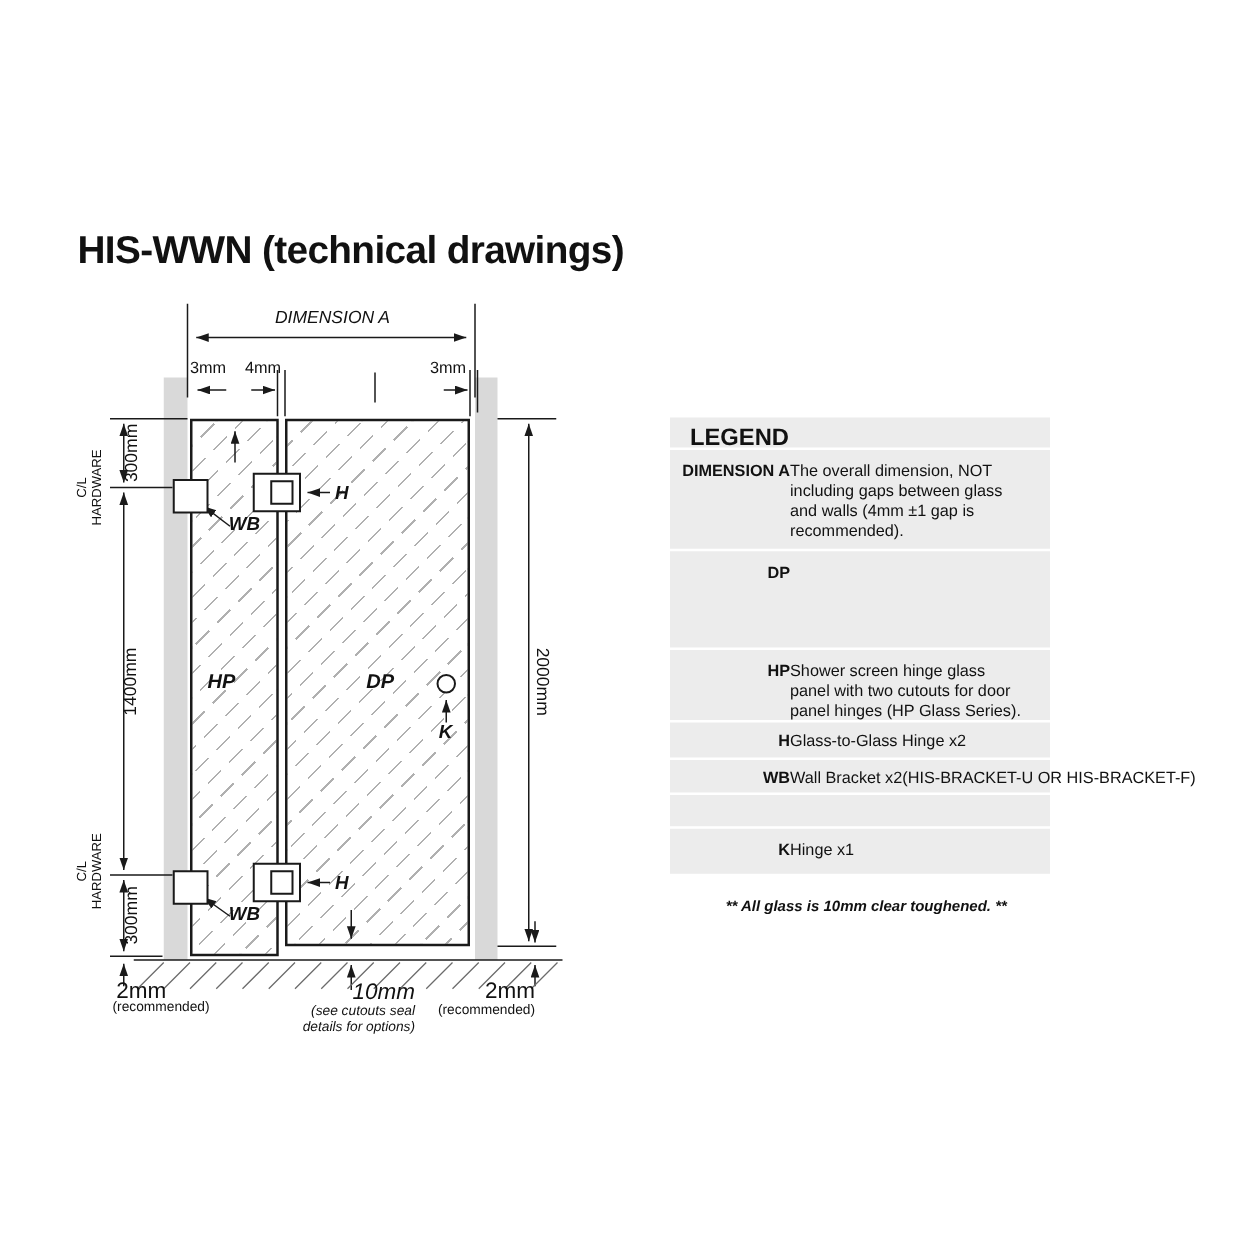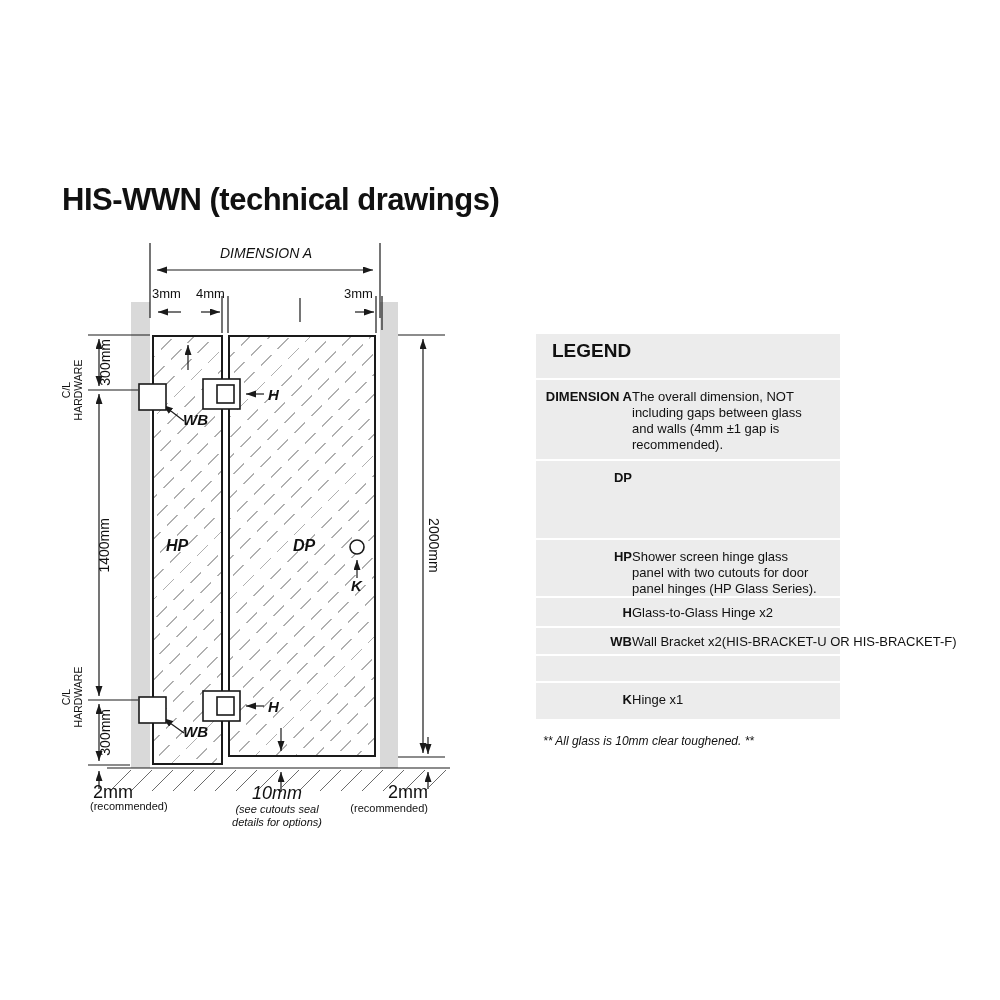--- a/index.html
+++ b/index.html
@@ -28,26 +28,26 @@
   .r{text-align:right;}
   .rotL{transform:rotate(-90deg);transform-origin:center;}
   .rotR{transform:rotate(90deg);transform-origin:center;}
   .mm{font-size:13px;}
   .mmBig{font-size:18px;}
   .note{font-size:11px;line-height:1.2;}
   .plab{font-size:16px;}
   .hlab{font-size:15px;}
   
   .legend{left:536px;top:334px;width:304px;background:#ececec;}
-  .lhead{box-sizing:border-box;height:44px;padding:6px 0 0 16px;font-size:19px;font-weight:bold;letter-spacing:0;}
+  .lhead{box-sizing:border-box;height:24px;padding:6px 0 0 16px;font-size:19px;font-weight:bold;letter-spacing:0;}
   .lrow{box-sizing:border-box;display:flex;border-top:2px solid #fff;}
   .lterm{width:96px;flex:0 0 96px;text-align:right;font-weight:bold;font-size:13px;padding-right:0;}
   .ldesc{width:186px;font-size:13px;line-height:16px;}
   .nowrap{white-space:nowrap;}
-  .footnote{left:543px;top:734px;width:300px;font-size:12px;font-weight:normal;font-style:italic;}
+  .footnote{left:543px;top:718px;width:300px;text-align:center;font-size:12px;font-weight:bold;font-style:italic;}
 </style>
 </head>
 <body>
 
 <div class="stage">
 
   <div class="abs title lab">HIS-WWN (technical drawings)</div>
 
   <div class="abs wall wall-left"></div>
   <div class="abs wall wall-right"></div>
@@ -129,21 +129,21 @@
   <div class="abs c rotL" style="left:37px;top:685px;width:70px;font-size:10.5px;line-height:12px;">
     <div>C/L</div>
     <div>HARDWARE</div>
   </div>
   <div class="abs lab c rotL" style="left:75px;top:725px;width:60px;font-size:14px;">300mm</div>
   <div class="abs lab c rotR" style="left:399px;top:538px;width:70px;font-size:14px;">2000mm</div>
 
   <div class="abs lab mmBig" style="left:93px;top:783px;">2mm</div>
   <div class="abs lab note" style="left:90px;top:800px;">(recommended)</div>
 
-  <div class="abs c" style="left:222px;top:784px;width:110px;">
+  <div class="abs c" style="left:222px;top:784px;width:110px;text-align:right;">
     <div class="lab it mmBig">10mm</div>
     <div class="lab it note">(see cutouts seal</div>
     <div class="lab it note">details for options)</div>
   </div>
 
   <div class="abs r" style="left:345px;top:783px;width:83px;">
     <div class="lab mmBig">2mm</div>
     <div class="lab note">(recommended)</div>
   </div>
 

